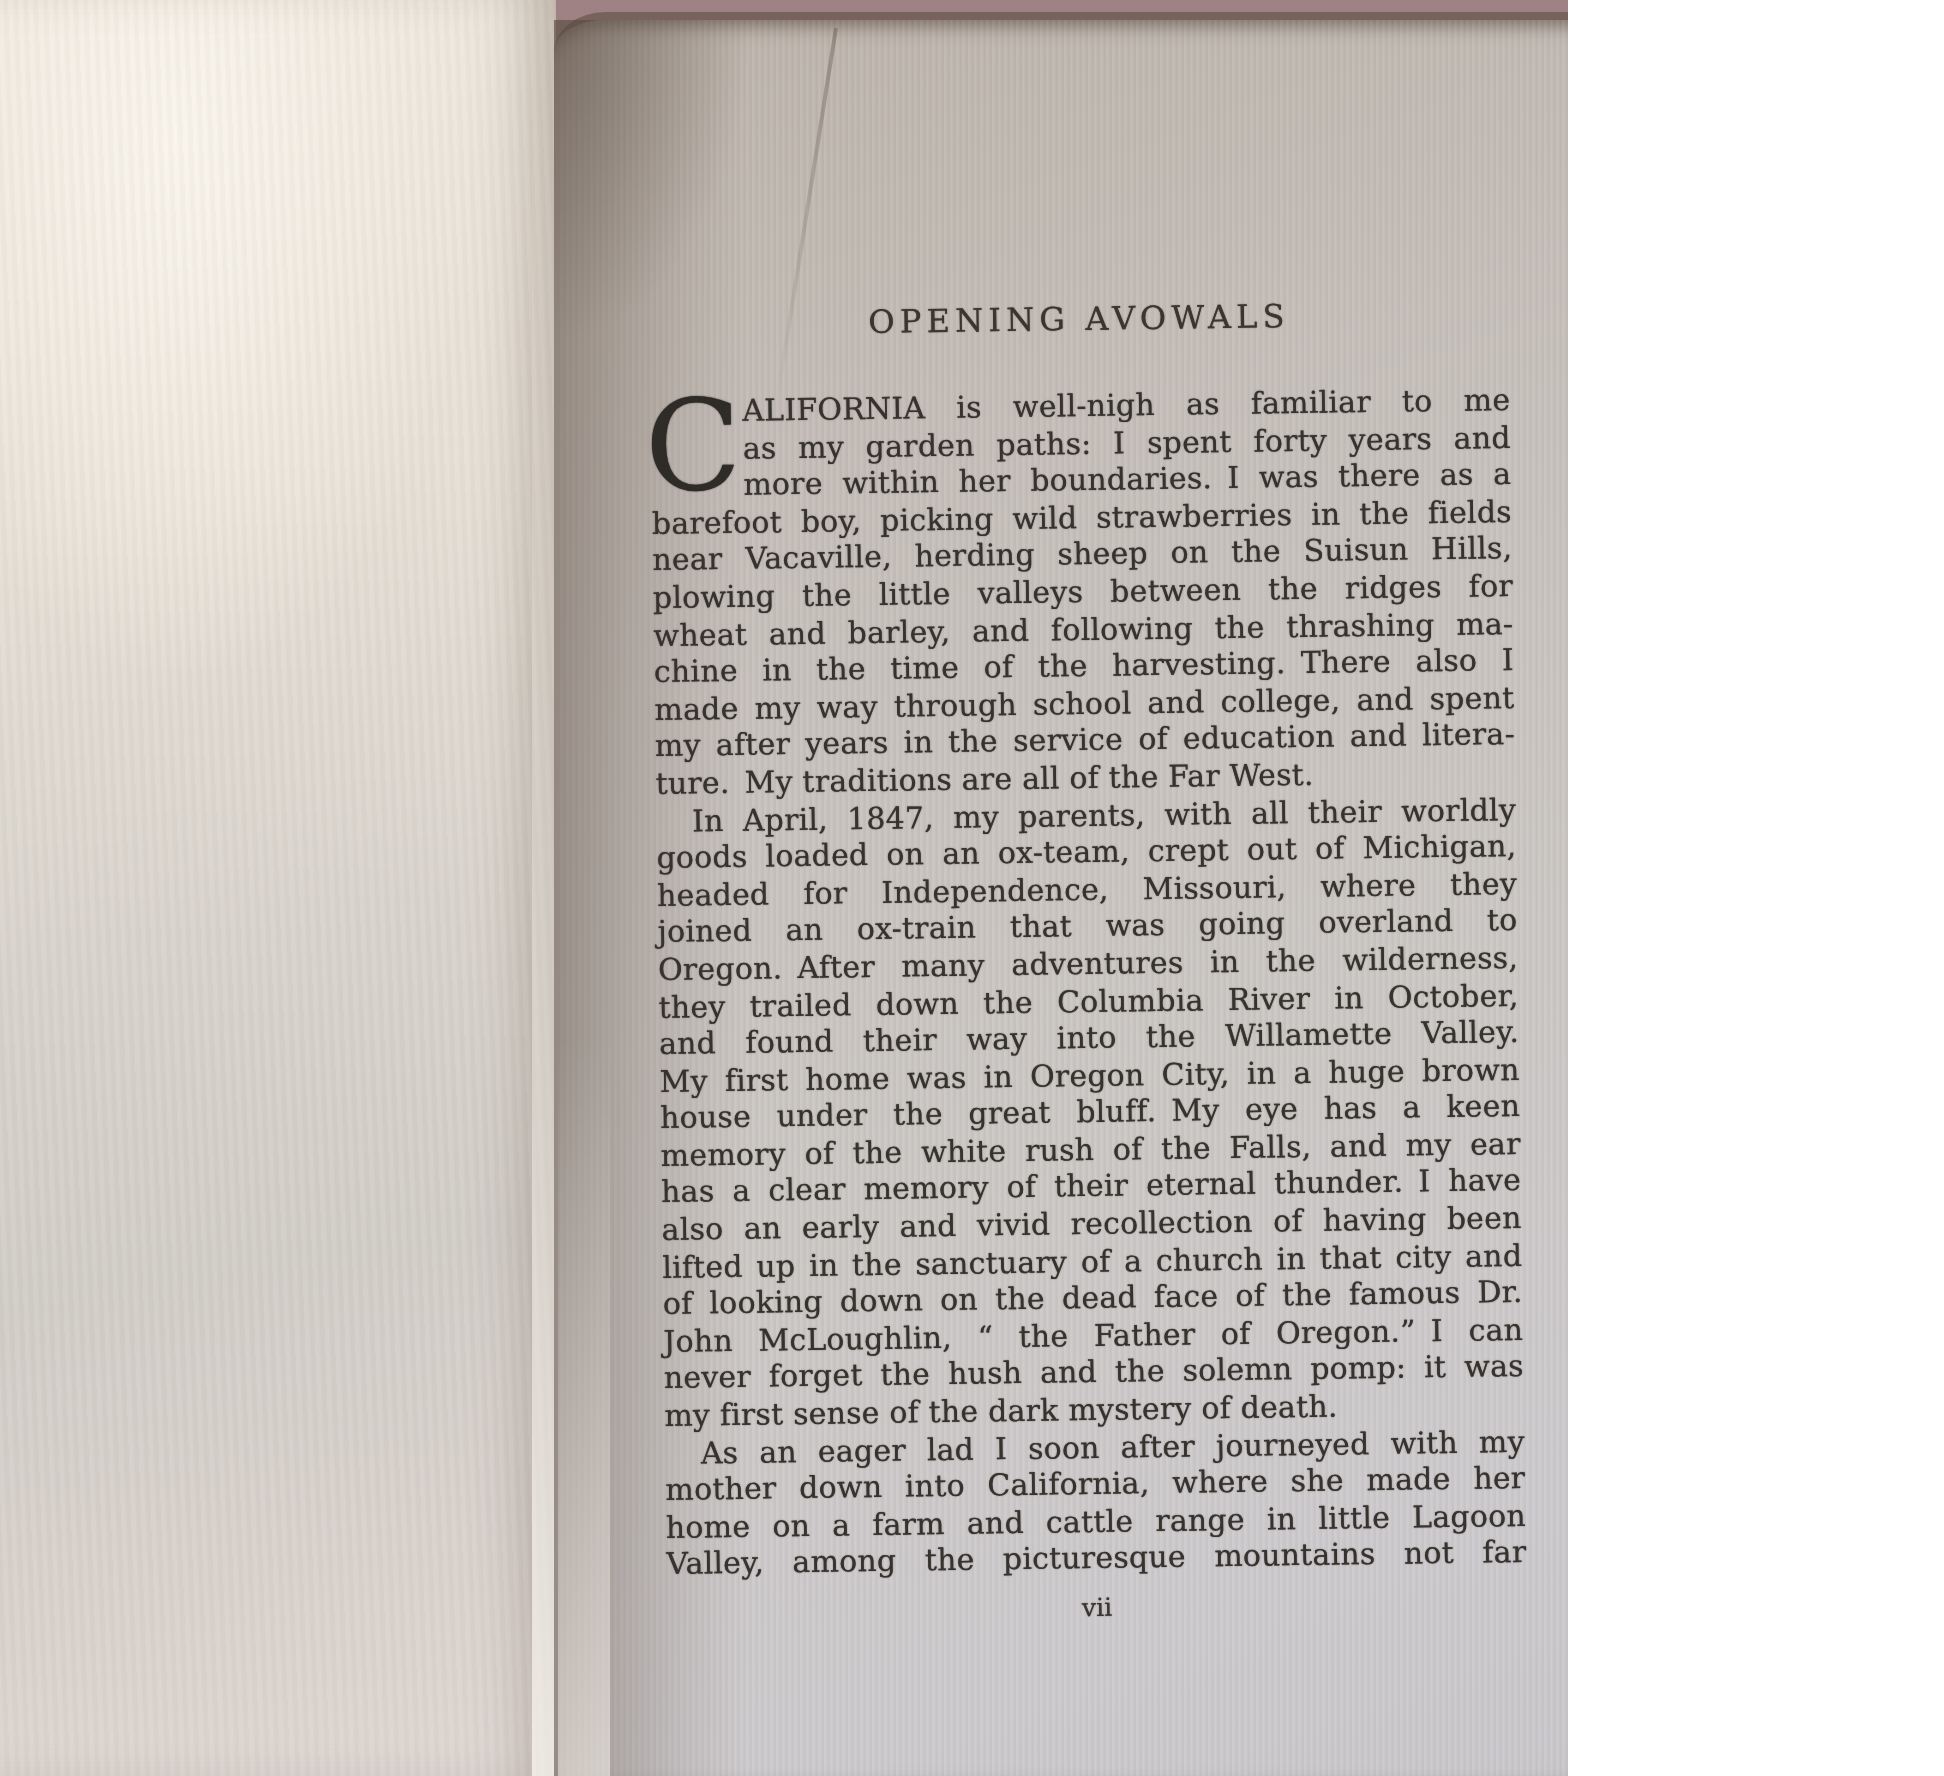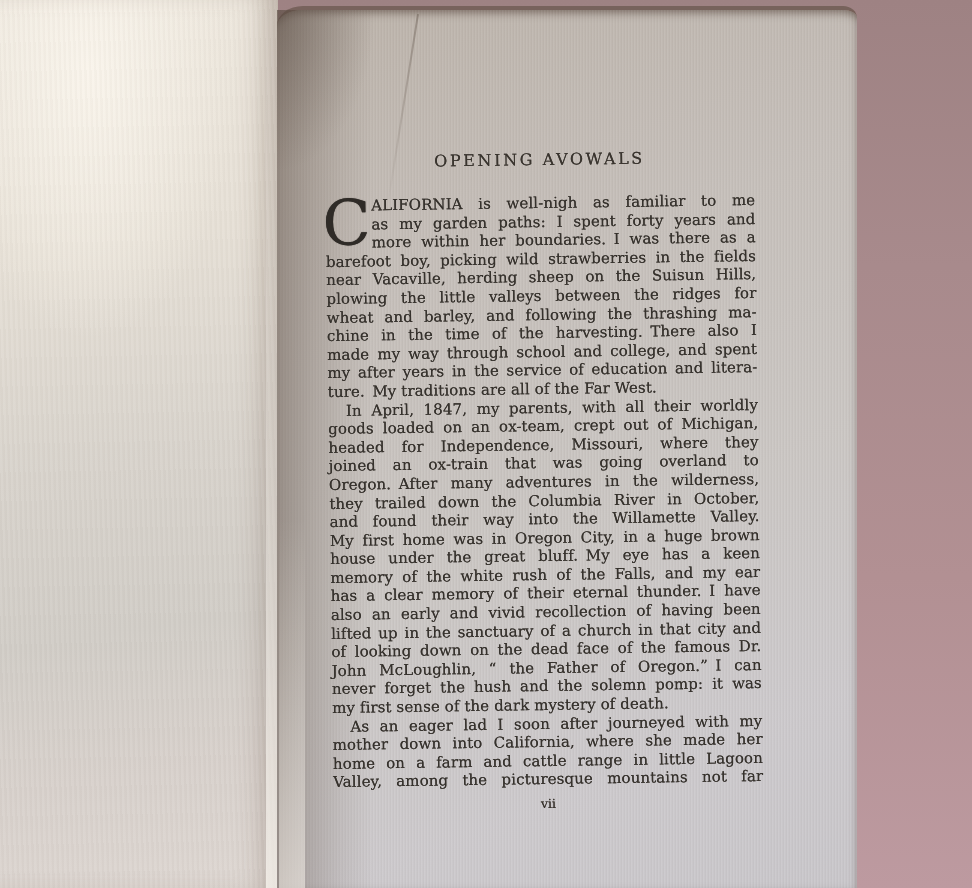--- a/index.html
+++ b/index.html
@@ -1,18 +1,18 @@
 <!DOCTYPE html>
 <html><head>
 <meta charset="utf-8">
 <style>
   html,body{margin:0;padding:0;}
   .scene{
     position:relative;
-    width:972px;height:888px;
+    width:784px;height:888px;
     overflow:hidden;
     background:linear-gradient(180deg,#9e8283 0%,#a88a8c 30%,#b29093 65%,#bd9aa0 100%);
     font-family:"DejaVu Serif","Liberation Serif",serif;
   }
   
   .left-page{
     position:absolute;left:0;top:0;width:278px;height:888px;
     background:
       radial-gradient(75% 42% at 32% 8%, rgba(250,245,236,.95), rgba(250,245,236,0) 72%),
       linear-gradient(172deg,#eee8de 0%,#e6e0d6 28%,#d8d3cc 52%,#d1cdc7 70%,#d8d1cc 86%,#ded7d2 100%);

